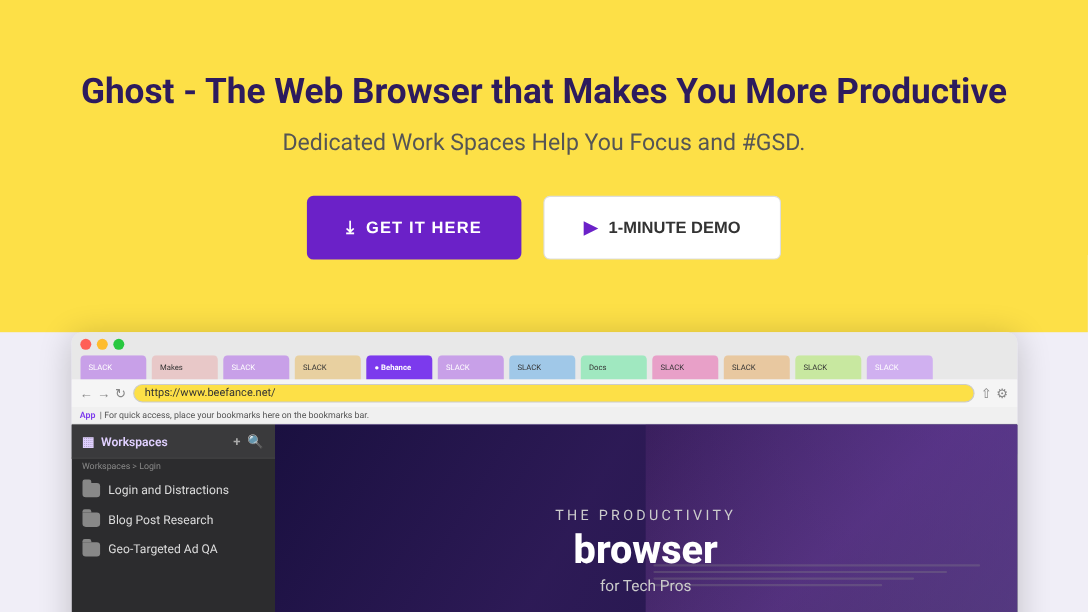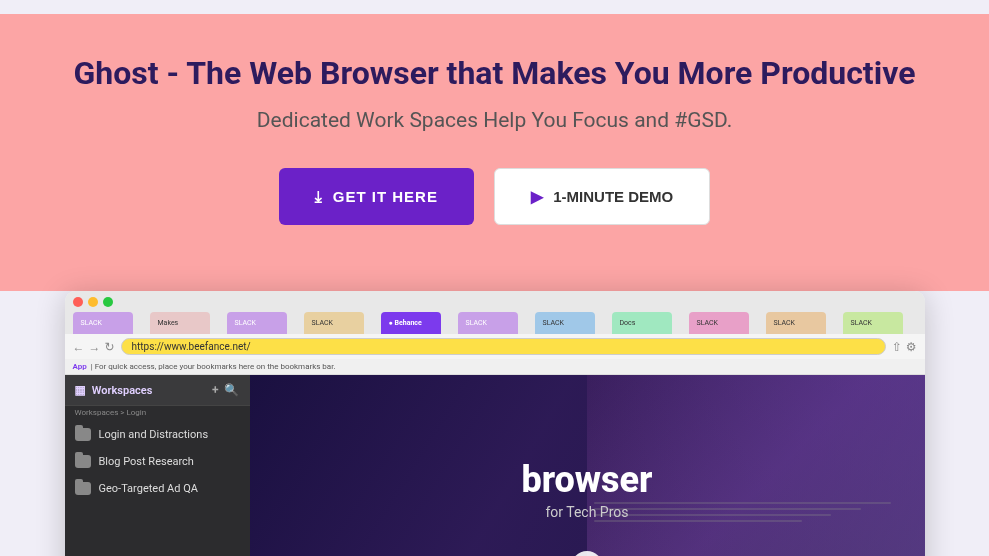--- a/index.html
+++ b/index.html
@@ -7,23 +7,22 @@
     body {
       font-family: -apple-system, BlinkMacSystemFont, 'Segoe UI', Roboto, sans-serif;
       background: #f0eef7;
       width: 989px;
       min-height: 556px;
       overflow: hidden;
     }
 
     .hero-section {
       text-align: center;
-      padding: 40px 20px 30px;
-      background: #fca5a5;
-      margin-top: 14px;
+      padding: 64px 20px 30px;
+      background: #fde047;
     }
 
     .hero-title {
       font-size: 32px;
       font-weight: 700;
       color: #2d1b5e;
       margin-bottom: 16px;
       line-height: 1.2;
     }
 
@@ -95,21 +94,21 @@
       height: 10px;
       border-radius: 50%;
     }
 
     .tl-red { background: #ff5f57; }
     .tl-yellow { background: #febc2e; }
     .tl-green { background: #28c840; }
 
     .browser-tabs {
       display: flex;
-      gap: 17px;
+      gap: 5px;
       overflow: hidden;
     }
 
     .tab {
       height: 22px;
       background: #d0d0d0;
       border-radius: 4px 4px 0 0;
       padding: 0 8px;
       font-size: 8px;
       display: flex;
@@ -446,20 +445,21 @@
         <div style="position:absolute; right:0; top:0; width:50%; height:100%; background: linear-gradient(to left, rgba(100,60,160,0.5), transparent);"></div>
 
         <div style="position:absolute; right:5%; bottom:10%; width:44%; height:35%; opacity:0.3;">
           <div style="background: #888; height:2px; margin-bottom:4px; border-radius:1px;"></div>
           <div style="background: #888; height:2px; margin-bottom:4px; border-radius:1px; width:90%;"></div>
           <div style="background: #888; height:2px; margin-bottom:4px; border-radius:1px; width:80%;"></div>
           <div style="background: #888; height:2px; margin-bottom:4px; border-radius:1px; width:70%;"></div>
         </div>
 
         <div class="productivity-text" style="position:relative; z-index:2;">
+          <div class="small-text">THE PRODUCTIVITY</div>
           <div class="big-text">browser</div>
           <div class="sub-text">for Tech Pros</div>
         </div>
 
         <div style="position:absolute; bottom:8px; left:50%; transform:translateX(-50%); z-index:3;">
           <svg width="40" height="44" viewBox="0 0 40 44">
             <ellipse cx="20" cy="18" rx="16" ry="16" fill="#fff" opacity="0.9"></ellipse>
             <rect x="4" y="18" width="32" height="18" fill="#fff" opacity="0.9"></rect>
             <polygon points="4,36 4,44 10,38 16,44 22,38 28,44 34,38 36,44 36,36" fill="#fff" opacity="0.9"></polygon>
             <circle cx="14" cy="18" r="3" fill="#6b21c8"></circle>

